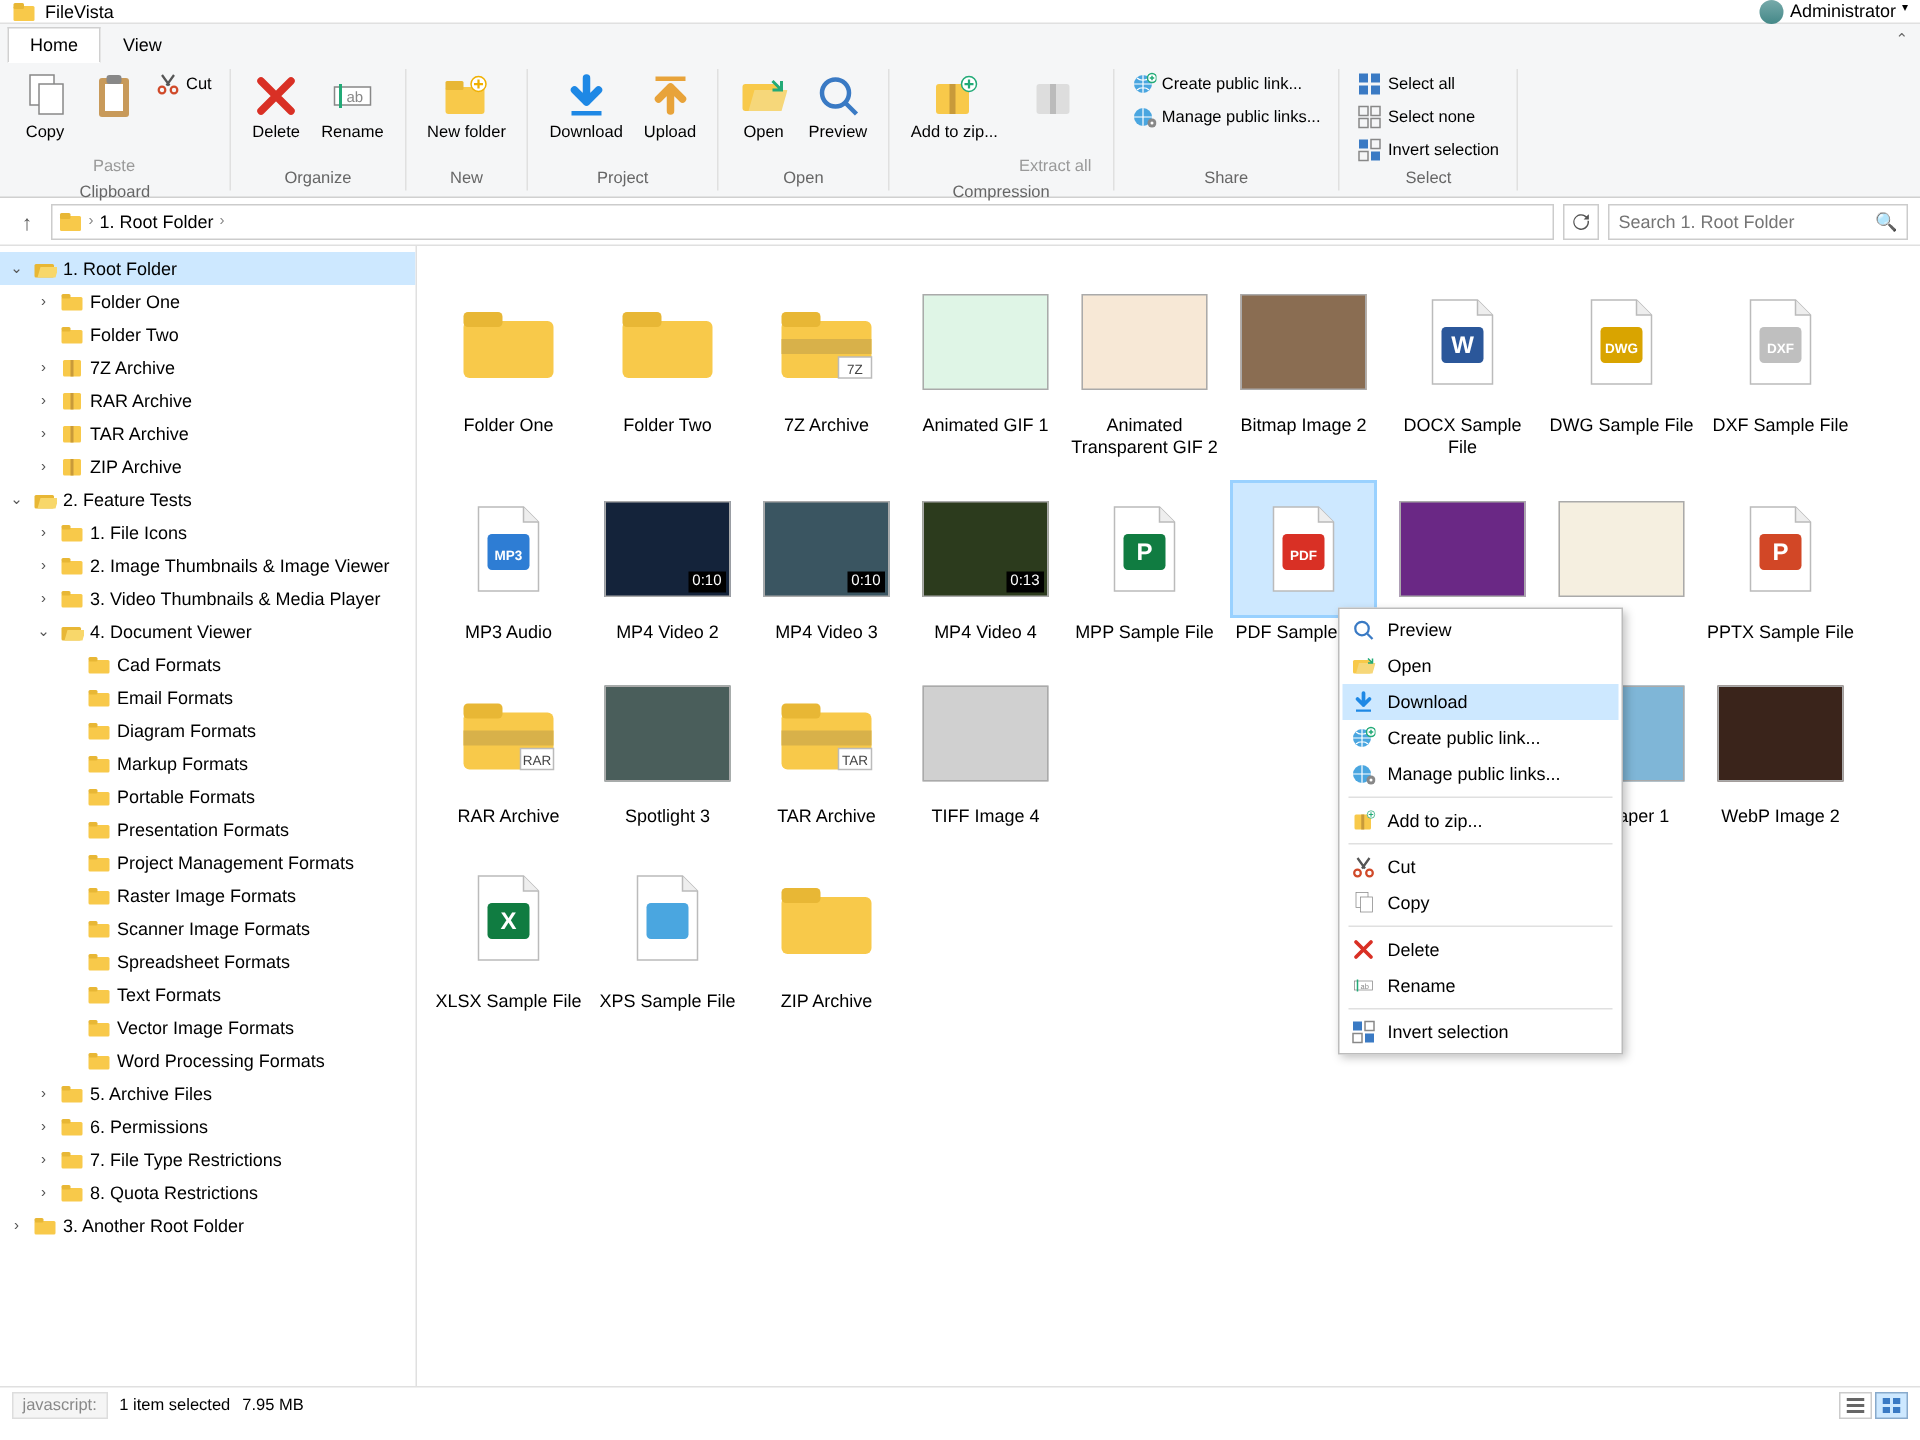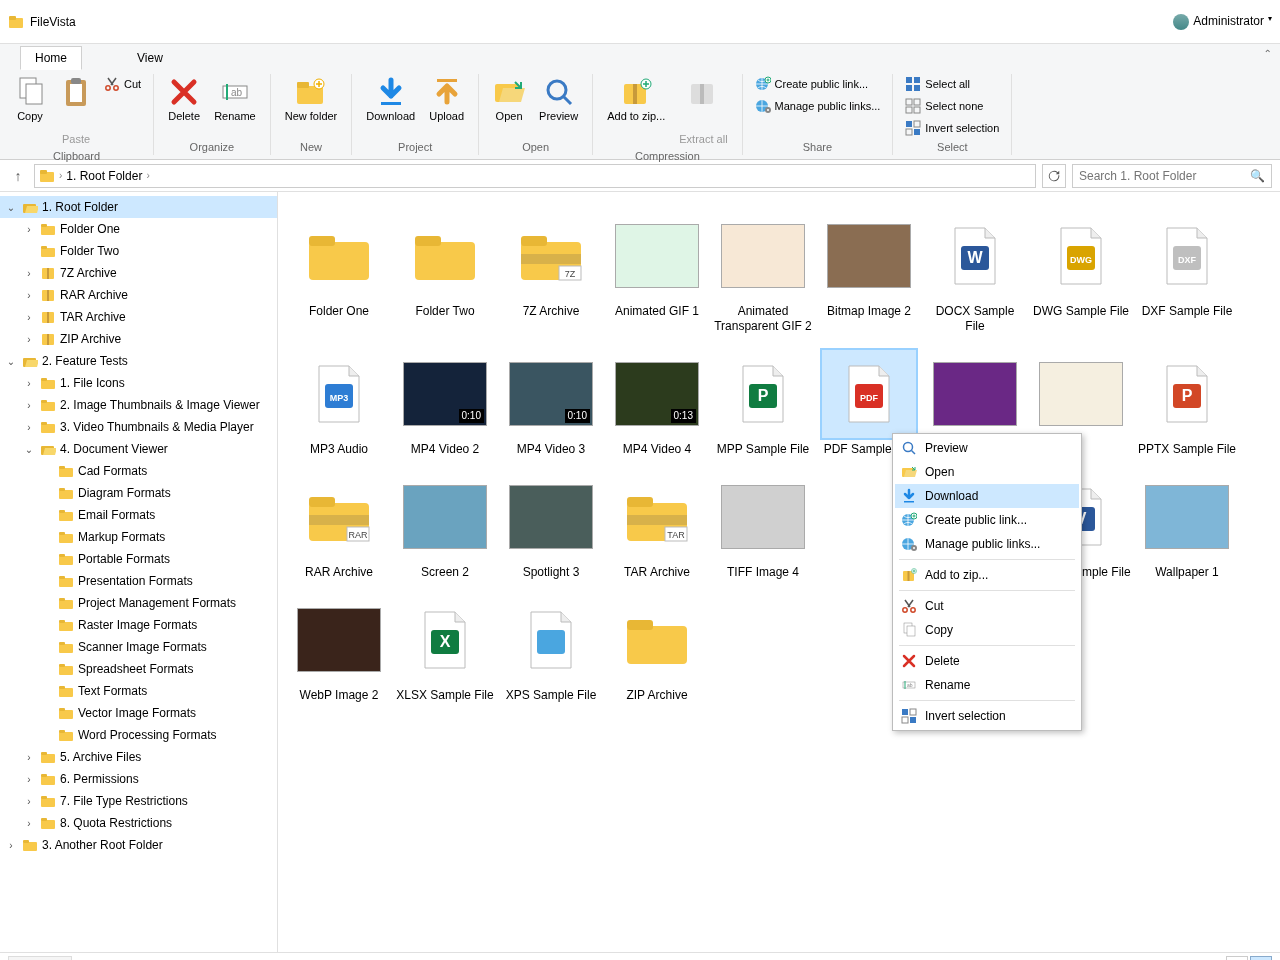--- a/index.html
+++ b/index.html
@@ -1,27 +1,27 @@
 <!DOCTYPE html>
 <html><head>
 <meta charset="utf-8">
 <style>
 * { box-sizing: border-box; margin: 0; padding: 0; }
 body { font-family: "Segoe UI", Arial, sans-serif; font-size: 12px; color: #000; background: #fff; width: 1280px; height: 960px; overflow: hidden; position: relative; }
 
 
-.titlebar { height: 44px; background: #fff; display: flex; align-items: center; padding: 0 8px; border-bottom: 1px solid #e0e0e0; }
+.titlebar { height: 16px; background: #fff; display: flex; align-items: center; padding: 0 8px; border-bottom: 1px solid #e0e0e0; }
 .titlebar .app-icon { width: 16px; height: 16px; margin-right: 6px; }
 .titlebar .title { flex: 1; font-size: 12px; }
 .titlebar .user { display: flex; align-items: flex-start; gap: 4px; font-size: 12px; }
 .titlebar .user .avatar { width: 16px; height: 16px; border-radius: 50%; background: linear-gradient(#7aa, #488); display:inline-block;}
 .titlebar .caret { font-size: 8px; }
 
 
-.tabs { height: 26px; background: #f5f6f7; display: flex; align-items: flex-end; padding: 0 20px; position: relative; gap: 40px;}
+.tabs { height: 26px; background: #f5f6f7; display: flex; align-items: flex-end; padding: 0 5px; position: relative;}
 .tab { padding: 4px 14px; font-size: 12px; border: 1px solid transparent; cursor: pointer; }
 .tab.active { background: #fff; border: 1px solid #d0d0d0; border-bottom-color: #fff; }
 .tabs .collapse { position: absolute; right: 8px; top: 4px; font-size: 10px; color: #666; cursor:pointer; }
 
 
 .ribbon { height: 90px; background: #f5f6f7; border-bottom: 1px solid #d0d0d0; display: flex; padding: 4px 0; }
 .ribbon-group { display: flex; flex-direction: column; border-right: 1px solid #e0e0e0; padding: 0 8px; }
 .ribbon-group-items { display: flex; flex: 1; align-items: flex-start; gap: 2px; }
 .ribbon-group-label { text-align: center; font-size: 11px; color: #666; padding: 2px 0; }
 .ribbon-btn-large { display: flex; flex-direction: column; align-items: center; padding: 2px 6px; min-width: 42px; cursor: pointer; font-size: 11px; line-height: 1.2; text-align: center; }
@@ -482,31 +482,31 @@
         <span>Cad Formats</span>
       </div>
       <div class="tree-node indent-2">
         <span class="tree-exp"></span>
         <span class="tree-icn">
           <svg width="16" height="16">
             <rect x="1" y="5" width="14" height="9" fill="#f8c94a" rx="1"></rect>
             <rect x="1" y="3" width="6" height="3" fill="#e8b735" rx="1"></rect>
           </svg>
         </span>
+        <span>Email Formats</span>
+      </div>
+      <div class="tree-node indent-2">
+        <span class="tree-exp"></span>
+        <span class="tree-icn">
+          <svg width="16" height="16">
+            <rect x="1" y="5" width="14" height="9" fill="#f8c94a" rx="1"></rect>
+            <rect x="1" y="3" width="6" height="3" fill="#e8b735" rx="1"></rect>
+          </svg>
+        </span>
         <span>Diagram Formats</span>
-      </div>
-      <div class="tree-node indent-2">
-        <span class="tree-exp"></span>
-        <span class="tree-icn">
-          <svg width="16" height="16">
-            <rect x="1" y="5" width="14" height="9" fill="#f8c94a" rx="1"></rect>
-            <rect x="1" y="3" width="6" height="3" fill="#e8b735" rx="1"></rect>
-          </svg>
-        </span>
-        <span>Email Formats</span>
       </div>
       <div class="tree-node indent-2">
         <span class="tree-exp"></span>
         <span class="tree-icn">
           <svg width="16" height="16">
             <rect x="1" y="5" width="14" height="9" fill="#f8c94a" rx="1"></rect>
             <rect x="1" y="3" width="6" height="3" fill="#e8b735" rx="1"></rect>
           </svg>
         </span>
         <span>Markup Formats</span>
@@ -819,26 +819,20 @@
           <div class="thumb-wrap">
             <svg class="folder-svg" viewBox="0 0 64 52">
               <rect x="2" y="12" width="60" height="38" fill="#f8c94a" rx="4"></rect>
               <rect x="2" y="6" width="26" height="10" fill="#e8b735" rx="3"></rect>
               <rect x="2" y="24" width="60" height="10" fill="#d8b14a"></rect>
               <rect x="40" y="36" width="22" height="14" fill="#fff" stroke="#bbb"></rect>
               <text x="51" y="47" font-size="9" text-anchor="middle" fill="#444">RAR</text>
             </svg>
           </div>
           <div class="file-label">RAR Archive</div>
-        </div>
-        <div class="file-item">
-          <div class="thumb-wrap">
-            <div class="thumb-img" style="background:#6aa3bf;"></div>
-          </div>
-          <div class="file-label">Screen 2</div>
         </div>
         <div class="file-item">
           <div class="thumb-wrap">
             <div class="thumb-img" style="background:#4a5e5b;"></div>
           </div>
           <div class="file-label">Spotlight 3</div>
         </div>
         <div class="file-item">
           <div class="thumb-wrap">
             <svg class="folder-svg" viewBox="0 0 64 52">

